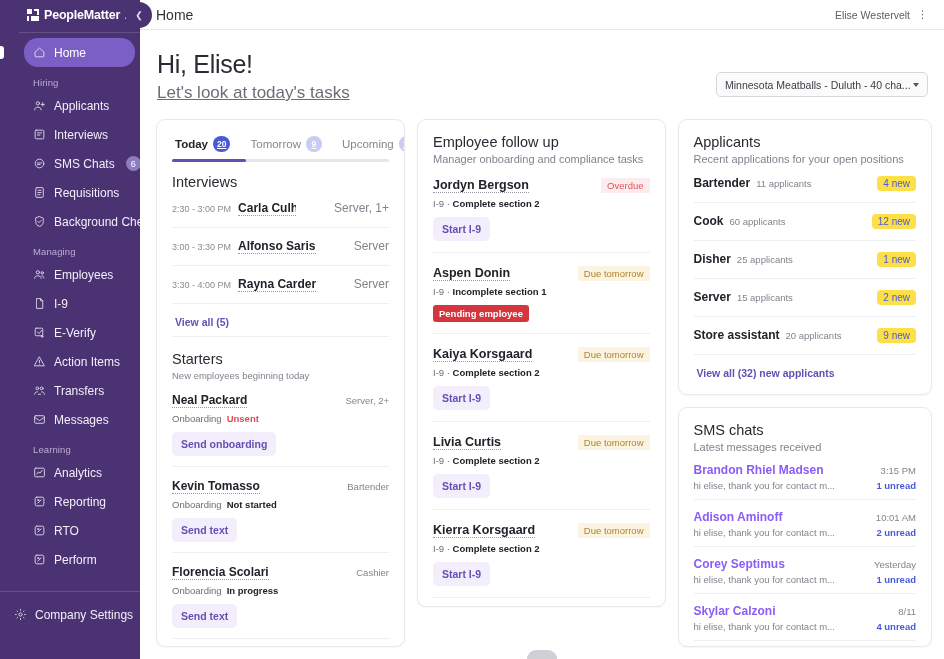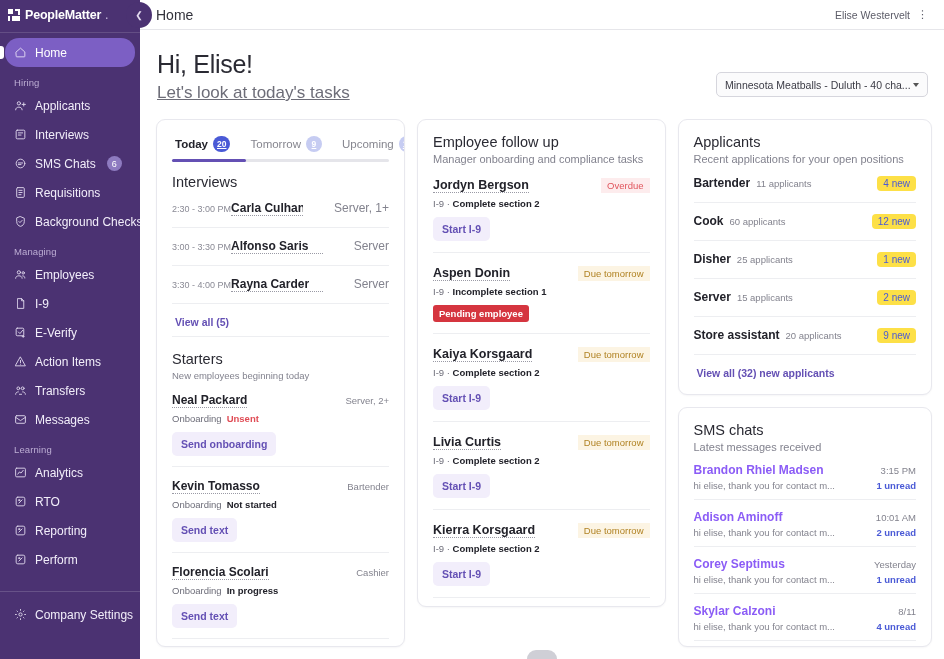--- a/index.html
+++ b/index.html
@@ -13,20 +13,21 @@
   .app { display: flex; width: 944px; height: 659px; position: relative; }
 
   
   .sidebar {
     width: 140px; height: 659px;
     background: #4b3272;
     color: #ffffff;
     flex: 0 0 140px;
     position: relative;
     overflow: hidden;
+    padding-left: 19px;
   }
   .brand {
     height: 30px;
     display: flex; align-items: center;
     padding: 0 8px;
     gap: 4px;
   }
   .brand-mark {
     width: 13px; height: 13px;
     flex: 0 0 13px;
@@ -151,21 +152,21 @@
     display:flex; align-items:center; justify-content:center;text-decoration:underline;
   }
   .tab.active .tab-badge { background:#4a5ad6; }
   .tab-track { height: 3px; background:#e5e5ea; border-radius:2px; position:relative; margin-bottom: 12px;}
   .tab-track i { position:absolute; left:0; top:0; height:3px; width:34%; background:#6450b4; border-radius:2px; }
 
   .sec-h { font-size: 14.5px; color:#2a2a33; }
   .sec-sub { font-size:9.5px; color:#82828e; margin-top:3px; }
 
   .iv-row {
-    display:flex; align-items:baseline; gap: 0;
+    display:flex; align-items:baseline; gap: 7px;
     padding: 11px 0 11px 0;
     border-bottom: 1px solid #edeef1;
   }
   .iv-time { font-size: 9px; color:#8a8a95; white-space:nowrap; }
   .iv-name {
     font-size: 12px; color:#22222a; font-weight:700;
     border-bottom: 1px dotted #9a9aa5; cursor:pointer; flex:1;
     white-space: nowrap; overflow:hidden;
   }
   .iv-role { font-size: 12px; color:#83838e; white-space:nowrap;margin-left:31px; }
@@ -379,31 +380,31 @@
           <span>Analytics</span>
         </div>
         <div class="nav-item">
           <span class="ico">
             <svg viewBox="0 0 24 24" fill="none" stroke="#ece6f7" stroke-width="1.7" stroke-linecap="round" stroke-linejoin="round">
               <rect x="4" y="4" width="16" height="16" rx="3"></rect>
               <path d="M9 15l6-6"></path>
               <circle cx="9.5" cy="9.5" r="1.2"></circle>
             </svg>
           </span>
-          <span>RTO</span>
+          <span>Reporting</span>
         </div>
         <div class="nav-item">
           <span class="ico">
             <svg viewBox="0 0 24 24" fill="none" stroke="#ece6f7" stroke-width="1.7" stroke-linecap="round" stroke-linejoin="round">
               <rect x="4" y="4" width="16" height="16" rx="3"></rect>
               <path d="M9 15l6-6"></path>
               <circle cx="9.5" cy="9.5" r="1.2"></circle>
             </svg>
           </span>
-          <span>Reporting</span>
+          <span>RTO</span>
         </div>
         <div class="nav-item">
           <span class="ico">
             <svg viewBox="0 0 24 24" fill="none" stroke="#ece6f7" stroke-width="1.7" stroke-linecap="round" stroke-linejoin="round">
               <rect x="4" y="4" width="16" height="16" rx="3"></rect>
               <path d="M9 15l6-6"></path>
               <circle cx="9.5" cy="9.5" r="1.2"></circle>
             </svg>
           </span>
           <span>Perform</span>

